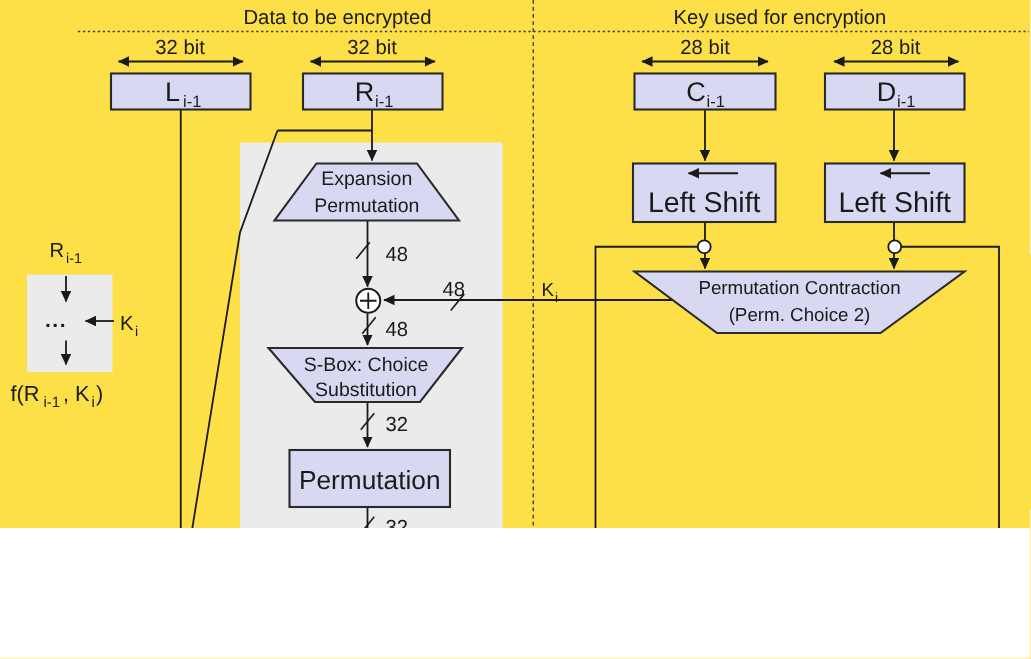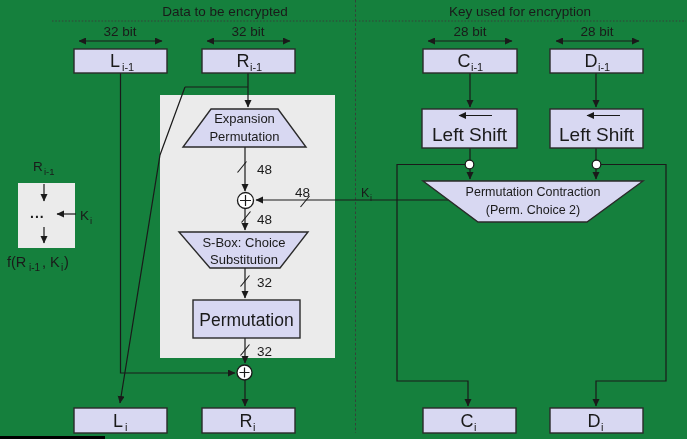--- a/index.html
+++ b/index.html
@@ -1,16 +1,16 @@
 <!DOCTYPE html>
 <html><head>
 <meta charset="utf-8">
 <style>
   html,body{margin:0;padding:0;background:#fff;}
-  .stage{position:relative;width:687px;height:439px;background:#15803d;overflow:hidden;
+  .stage{position:relative;width:687px;height:352px;background:#fde047;overflow:hidden;
          font-family:"Liberation Sans", sans-serif;}
   svg{position:absolute;left:0;top:0;}
   text{fill:#1a1a1a;font-family:"Liberation Sans", sans-serif;}
   .h    {font-size:13.5px;}
   .bit  {font-size:13.5px;}
   .reg  {font-size:18px;}
   .regsub{font-size:11px;}
   .trap {font-size:13px;}
   .trap2{font-size:12.5px;}
   .big  {font-size:17.5px;}

